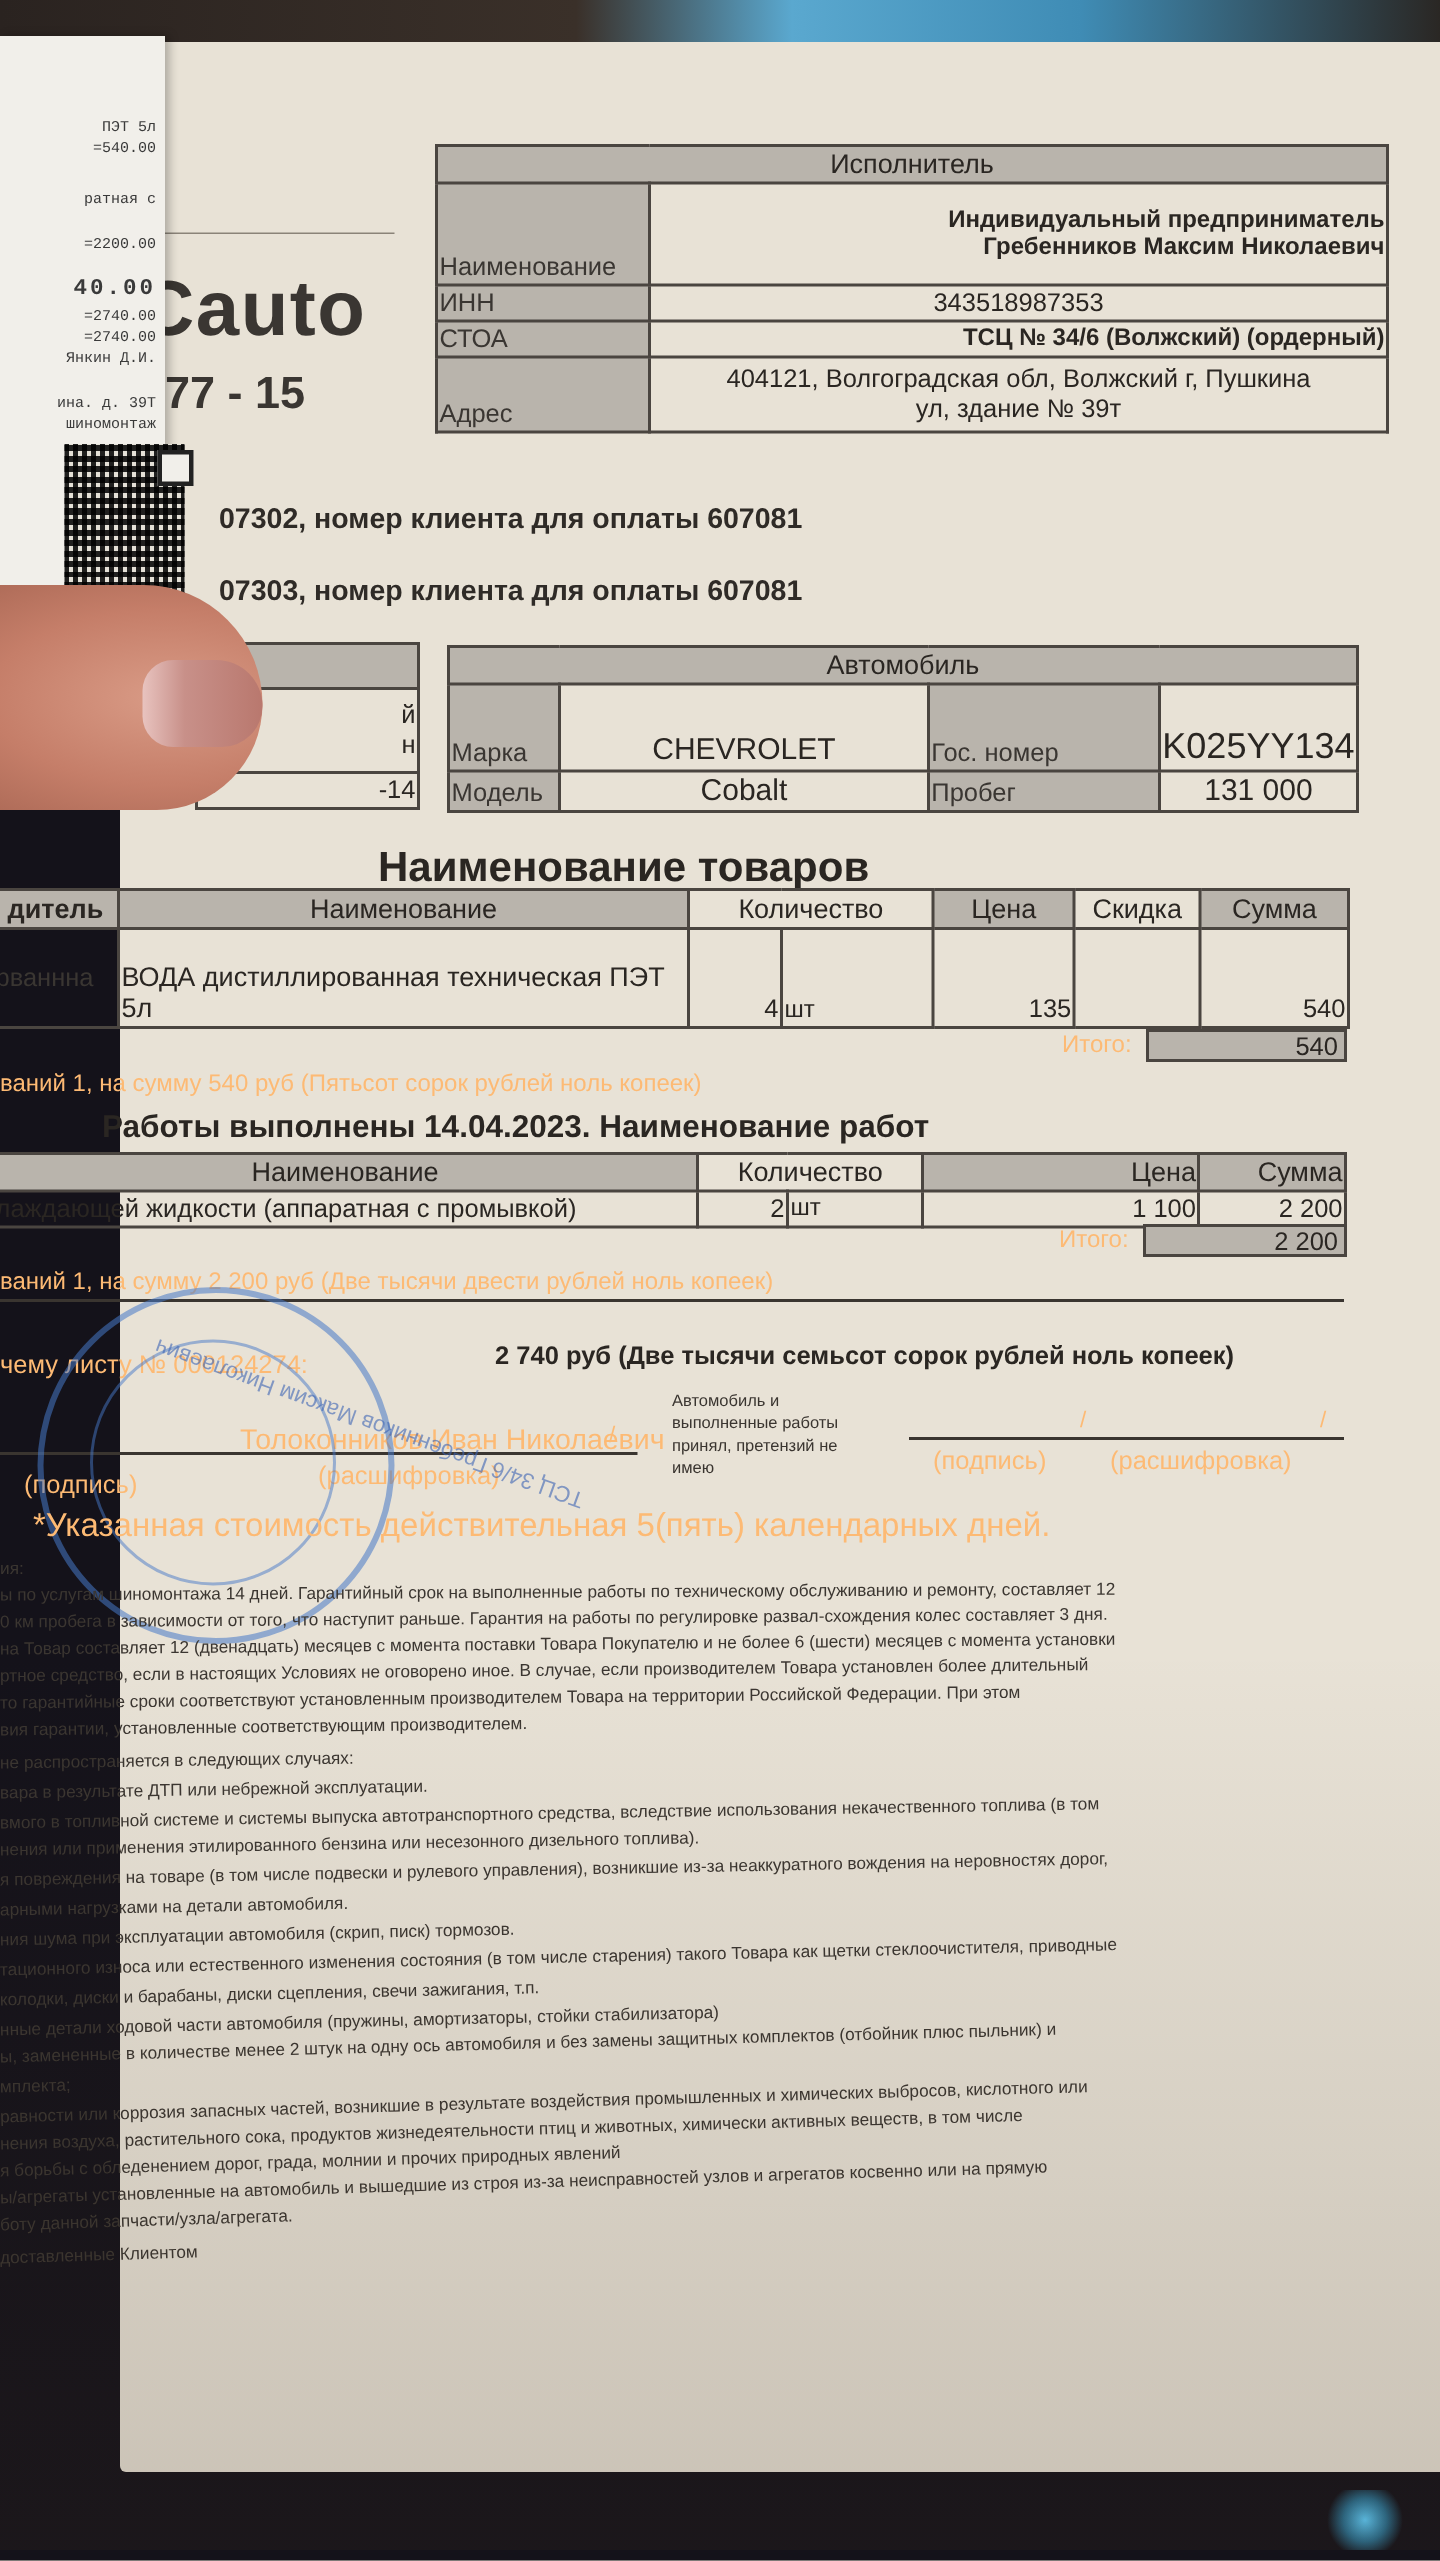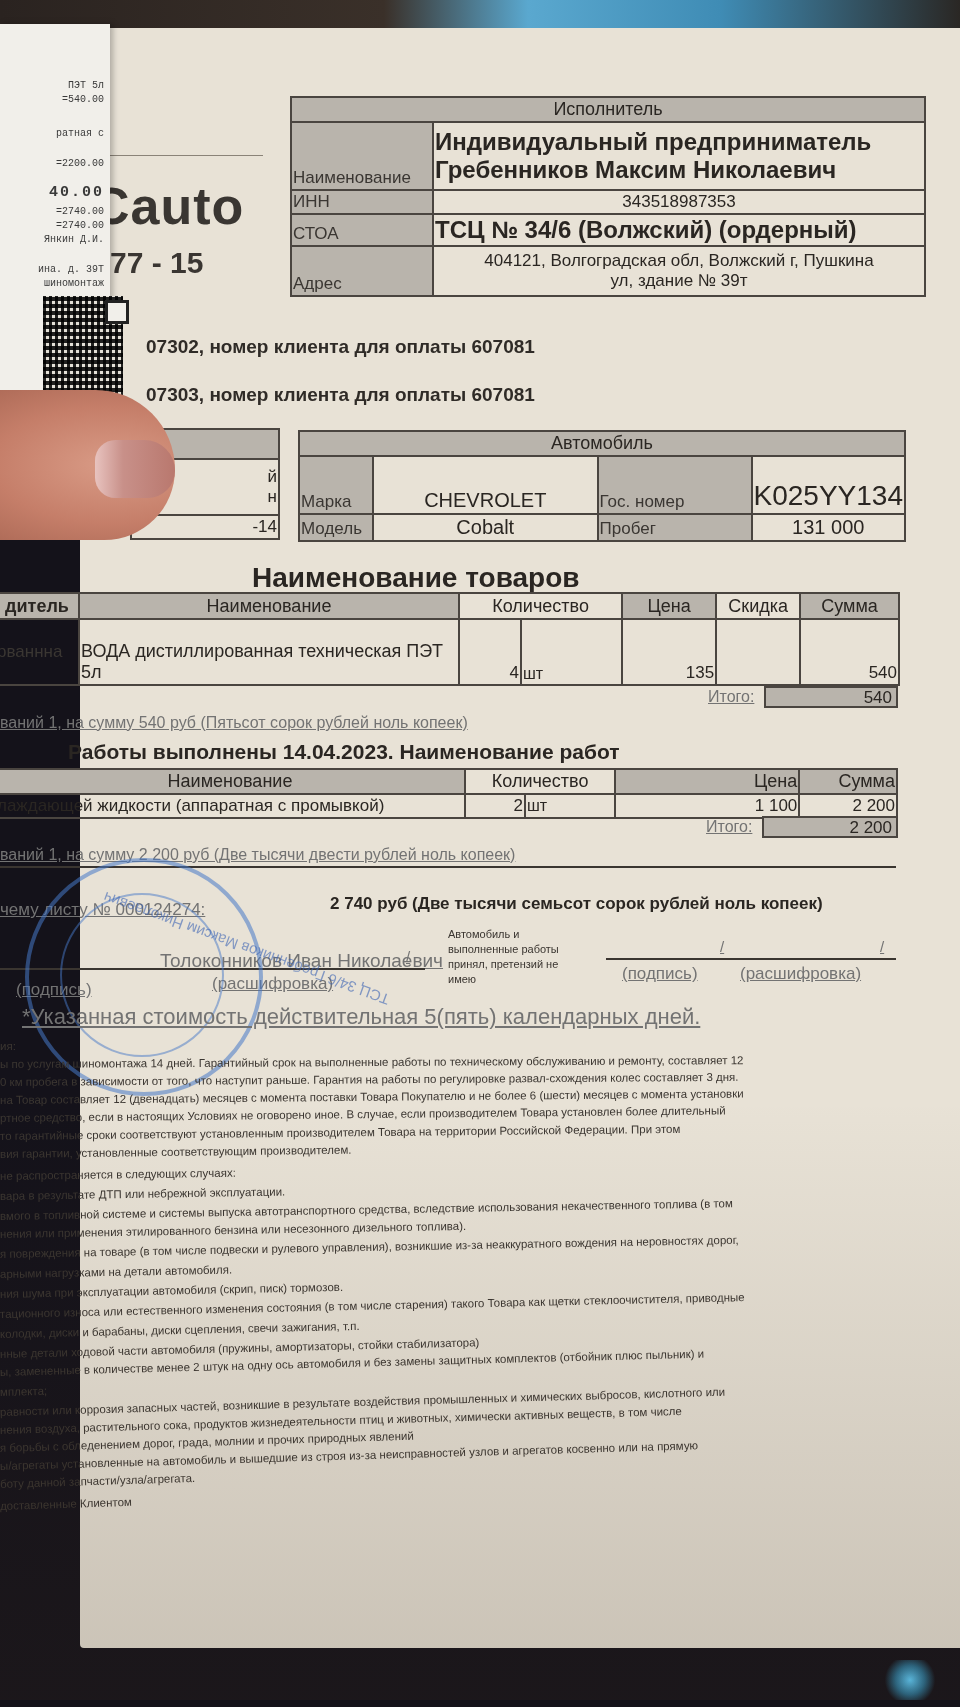--- a/index.html
+++ b/index.html
@@ -17,25 +17,25 @@
   .nail{position:absolute;left:95px;top:440px;width:80px;height:58px;background:linear-gradient(90deg,#e8c3bf 0,#c89089 35%,#b9786e 100%);border-radius:30px 45px 40px 30px;}
   .logo{position:absolute;left:92px;top:176px;font-size:52px;font-weight:bold;color:#3a3632;letter-spacing:1px;}
   .phone{position:absolute;left:110px;top:246px;font-size:30px;font-weight:bold;color:#3a3632;}
   .hr1{position:absolute;left:95px;top:155px;width:168px;height:1px;background:#8a8378;}
   .line{position:absolute;font-size:19px;font-weight:bold;color:#2f2b27;white-space:nowrap;margin-left:28px;}
   table{border-collapse:collapse;position:absolute;font-family:"Liberation Sans",sans-serif;}
   td,th{border:2px solid #4a4540;padding:1px 1px;font-weight:normal;}
   .gray{background:#b9b4ac;}
   .lbl{font-size:17px;color:#3a3632;vertical-align:bottom;}
   .val{text-align:center;font-size:17px;}
-  .big{font-size:24px;font-weight:bold;text-align:left;}
+  .big{font-size:16px;font-weight:bold;text-align:right;}
   .hdr{text-align:center;font-size:18px;}
   .num{text-align:right;vertical-align:bottom;font-size:17px;}
   .title{position:absolute;font-weight:bold;white-space:nowrap;color:#2a2622;}
-  .small{position:absolute;font-size:14px;white-space:nowrap;color:#737373;text-decoration:underline;}
+  .small{position:absolute;font-size:14px;white-space:nowrap;color:#fdba74;}
   .tiny{position:absolute;font-size:11px;color:#3a3530;white-space:nowrap;}
   .stamp{position:absolute;left:25px;top:858px;width:230px;height:230px;border:4px solid rgba(70,120,200,.55);border-radius:50%;}
   .stamp2{position:absolute;left:60px;top:893px;width:160px;height:160px;border:2px solid rgba(70,120,200,.5);border-radius:50%;}
   .stamp-text{position:absolute;left:95px;top:940px;font-size:15px;color:rgba(60,100,180,.6);transform:rotate(-160deg);white-space:nowrap;}
   .sigline{position:absolute;height:2px;background:#3a3530;}
   .legal{position:absolute;left:0;font-size:11.5px;color:#3b3631;white-space:nowrap;transform-origin:left center;}
   .dash-light{position:absolute;left:880px;top:1660px;width:60px;height:40px;background:radial-gradient(circle,#5fd0ff 0,#2a6f90 40%,rgba(0,0,0,0) 70%);}
 </style>
 </head>
 <body>
@@ -100,21 +100,21 @@
 
 <table style="left:298px;top:430px;width:608px;">
   <tbody>
       <tr>
         <td colspan="4" class="gray hdr">Автомобиль</td>
       </tr>
   <tr style="height:58px;">
     <td class="gray lbl" style="width:70px;">Марка</td>
     <td class="val" style="font-size:20px;vertical-align:bottom;">CHEVROLET</td>
     <td class="gray lbl" style="width:150px;">Гос. номер</td>
-    <td class="val" style="font-size:28px;vertical-align:bottom;width:120px;text-align:right;">K025YY134</td>
+    <td class="val" style="font-size:24px;vertical-align:bottom;width:120px;text-align:right;">K025YY134</td>
   </tr>
   <tr>
     <td class="gray lbl">Модель</td>
     <td class="val" style="font-size:20px;">Cobalt</td>
     <td class="gray lbl">Пробег</td>
     <td class="val" style="font-size:20px;">131 000</td>
   </tr>
 </tbody>
   </table>
 

